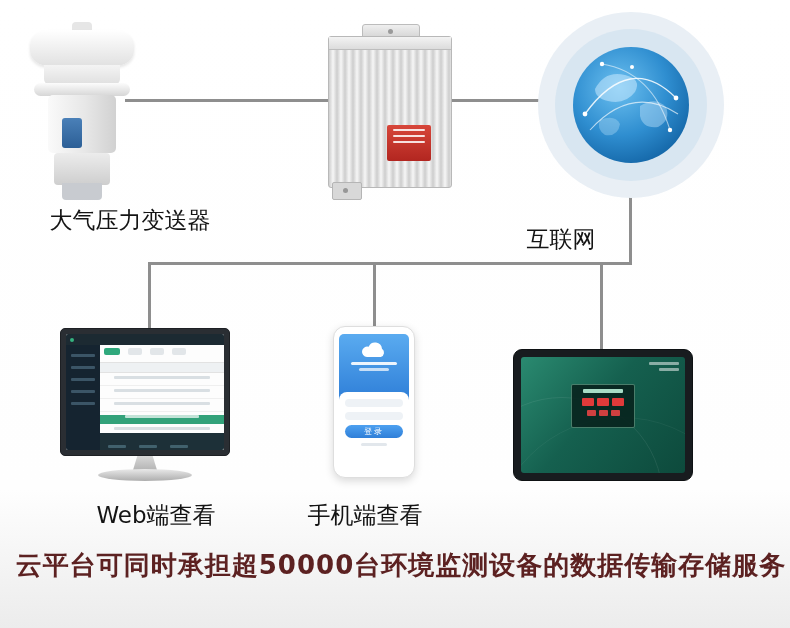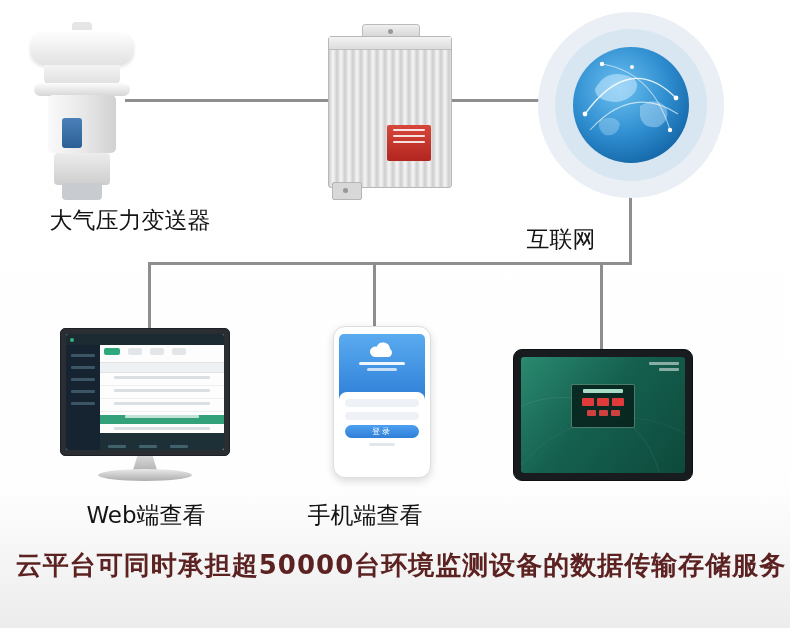--- a/index.html
+++ b/index.html
@@ -72,21 +72,21 @@
   .m-greenband{height:9px;background:#33a27a;}
   .m-greenband i{display:block;width:60%;height:3px;background:rgba(255,255,255,.7);margin:3px auto 0;border-radius:1px;}
   .m-footer{position:absolute;left:0;bottom:0;width:100%;height:17px;background:#1d3038;}
   .m-footer i{display:inline-block;width:18px;height:3px;background:#41616d;margin:7px 0 0 8px;border-radius:1px;}
   .m-neck{position:absolute;left:73px;top:128px;width:24px;height:14px;background:linear-gradient(#d8d8d8,#b5b5b5);
           clip-path:polygon(18% 0,82% 0,100% 100%,0 100%);}
   .m-base{position:absolute;left:38px;top:141px;width:94px;height:12px;border-radius:50%;
           background:linear-gradient(#e9e9e9,#adadad);}
 
   
-  .phone{left:333px;top:326px;width:82px;height:152px;padding-left:16px;}
+  .phone{left:333px;top:326px;width:82px;height:152px;}
   .p-frame{position:absolute;inset:0;background:#ffffff;border:1px solid #dedede;border-radius:12px;
            box-shadow:0 3px 8px rgba(0,0,0,.15);}
   .p-screen{position:absolute;left:5px;top:7px;right:5px;bottom:7px;border-radius:5px;overflow:hidden;background:#ffffff;}
   .p-blue{position:absolute;left:0;top:0;width:100%;height:66px;background:linear-gradient(180deg,#5aabf0,#2f7fd8);}
   .p-logo{display:block;margin:7px auto 1px;}
   .p-slogan1{display:block;width:46px;height:3px;background:rgba(255,255,255,.9);border-radius:2px;margin:3px auto 0;}
   .p-slogan2{display:block;width:30px;height:3px;background:rgba(255,255,255,.7);border-radius:2px;margin:3px auto 0;}
   .p-card{position:absolute;left:0;top:58px;width:100%;bottom:0;background:#ffffff;border-radius:8px 8px 0 0;
           padding:7px 6px 0;box-sizing:border-box;}
   .p-input{height:8px;background:#eef2f6;border-radius:4px;margin-bottom:5px;}
@@ -267,18 +267,18 @@
           <div class="t-ledrow">
             <span class="led-sm"></span>
             <span class="led-sm"></span>
             <span class="led-sm"></span>
           </div>
         </div>
       </div>
     </div>
   </div>
 
-  <div class="label" style="left:60px;top:500px;width:172px;text-align:center;">Web端查看</div>
+  <div class="label" style="left:70px;top:500px;width:172px;text-align:center;">Web端查看</div>
   <div class="label" style="left:284px;top:500px;width:162px;">手机端查看</div>
 
   <div class="headline">云平台可同时承担超50000台环境监测设备的数据传输存储服务</div>
 
 </div>
 
 </body></html>

